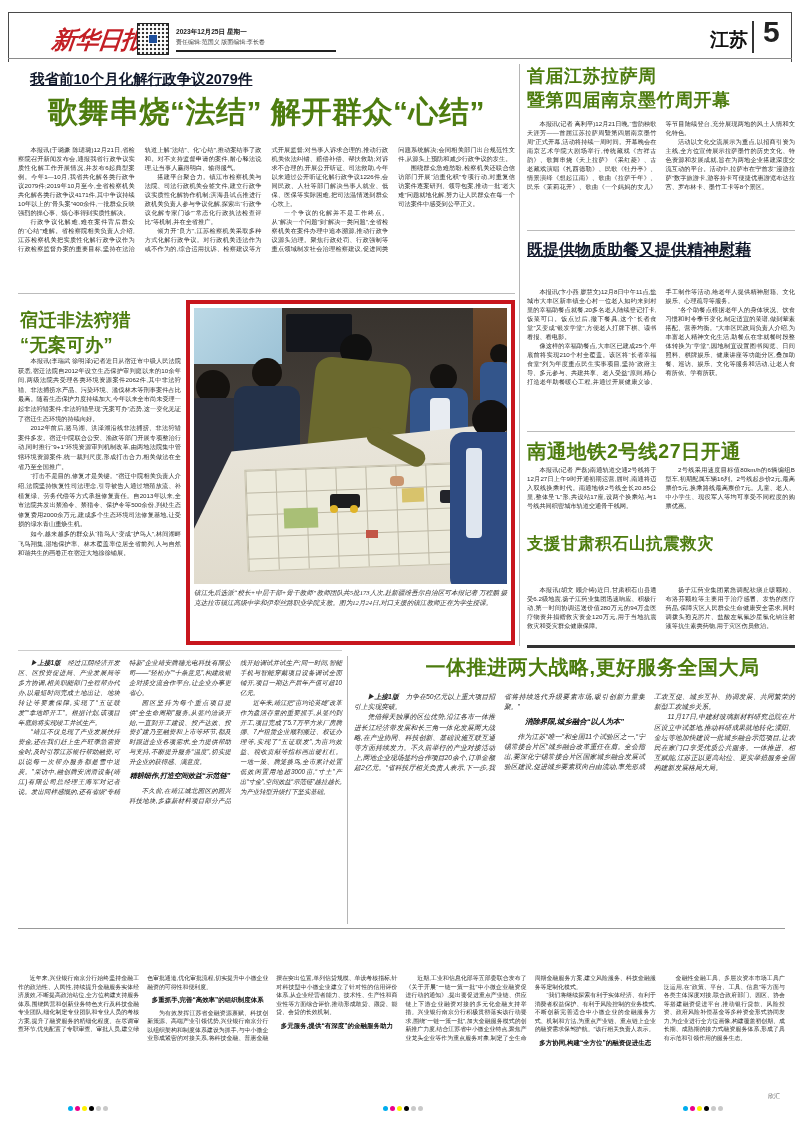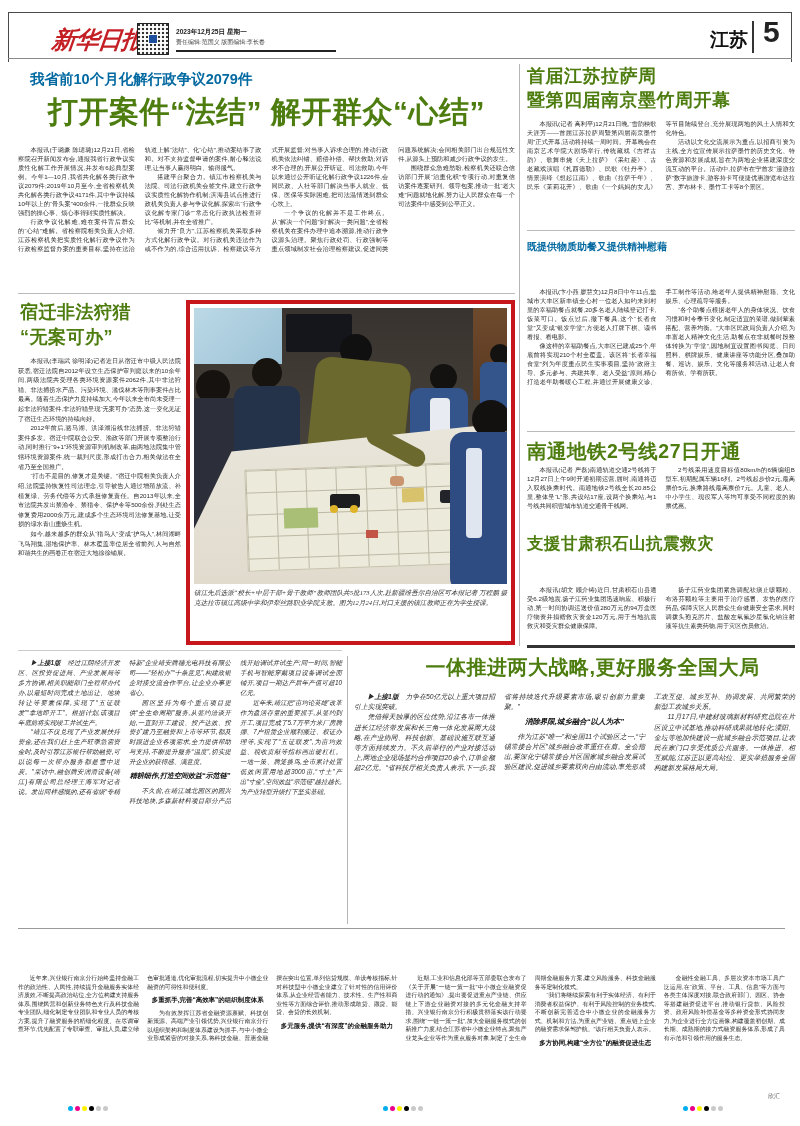--- a/index.html
+++ b/index.html
@@ -6,21 +6,21 @@
   #page{position:relative;width:800px;height:1126px;background:#ffffff;margin:0 auto;
         font-family:"Liberation Sans",sans-serif;color:#1a1a1a;overflow:hidden;}
   .abs{position:absolute;}
   .hline{background:#8a8a8a;height:1px;}
   .vline{background:#b5b5b5;width:1px;}
   .tiny{font-size:6.2px;line-height:1.45;text-align:justify;color:#2b2b2b;}
   .tiny p{margin:0;text-indent:2em;}
   .tiny p.sub{text-indent:0;font-weight:bold;text-align:center;font-size:1.1em;margin:4px 0;color:#111;}
   .leadtag{font-weight:bold;}
   .headline{font-weight:900;color:#4d7c0f;letter-spacing:0.5px;}
-  .kicker{font-weight:bold;color:#0369a1;}
+  .kicker{font-weight:bold;color:#0f172a;text-decoration:underline;}
   .cols2{column-count:2;column-gap:9px;column-fill:balance;}
   .cols3{column-count:3;column-gap:9px;column-fill:balance;font-style:italic;}
   .cols4{column-count:4;column-gap:10px;column-fill:balance;}
   .cols6{column-count:6;column-gap:8px;column-fill:balance;}
 
   
   #logo{font-family:"DejaVu Serif","Liberation Serif",serif;font-style:italic;font-weight:bold;
         color:#c31f25;font-size:24px;letter-spacing:-1px;transform:skewX(-6deg);}
   #qr{width:30px;height:30px;background:
       repeating-linear-gradient(0deg,#1b1b1b 0 2px,#f2f2f2 2px 4px),
@@ -54,32 +54,32 @@
     </div>
   <div class="abs" style="left:176px;top:28px;font-size:6.6px;font-weight:bold;color:#222">2023年12月25日 星期一</div>
   <div class="abs" style="left:176px;top:38px;font-size:6px;color:#444">责任编辑:范国义 版面编辑:李长春</div>
   <div class="abs" style="left:176px;top:50px;width:160px;height:2px;background:#222"></div>
   <div class="abs" style="left:710px;top:27px;font-size:19px;font-weight:900;color:#111">江苏</div>
   <div class="abs" style="left:752px;top:21px;width:1.5px;height:32px;background:#333"></div>
   <div class="abs" style="left:763px;top:15px;font-size:30px;font-weight:bold;color:#222">5</div>
   <div class="abs hline" style="left:8px;top:58px;width:784px;"></div>
 
   <div class="abs kicker" style="left:30px;top:70px;font-size:14.5px">我省前10个月化解行政争议2079件</div>
-  <div class="abs headline" style="left:18px;top:92px;width:497px;font-size:30px;text-align:center">打开案件“法结” 解开群众“心结”</div>
+  <div class="abs headline" style="left:18px;top:92px;width:497px;font-size:30px;text-align:center">歌舞串烧“法结” 解开群众“心结”</div>
   <div class="abs tiny cols4" style="left:18px;top:146px;width:497px;height:145px;">
     <p>本报讯(于璐豪 陈珺璐)12月21日,省检察院召开新闻发布会,通报我省行政争议实质性化解工作开展情况,并发布6起典型案例。今年1—10月,我省共化解各类行政争议2079件;2019年10月至今,全省检察机关共化解各类行政争议4171件,其中争议持续10年以上的“骨头案”400余件,一批群众反映强烈的操心事、烦心事得到实质性解决。</p>
     <p>行政争议化解难,难在案件背后群众的“心结”难解。省检察院相关负责人介绍,江苏检察机关把实质性化解行政争议作为行政检察监督办案的重要目标,坚持在法治轨道上解“法结”、化“心结”,推动案结事了政和。对不支持监督申请的案件,耐心释法说理,让当事人赢得明白、输得服气。</p>
     <p>搭建平台聚合力。镇江市检察机关与法院、司法行政机关会签文件,建立行政争议实质性化解协作机制;滨海县试点推进行政机关负责人参与争议化解,探索出“行政争议化解专家门诊”“常态化行政执法检查评比”等机制,并在全省推广。</p>
     <p>倾力开“良方”,江苏检察机关采取多种方式化解行政争议。对行政机关违法作为或不作为的,综合运用抗诉、检察建议等方式开展监督;对当事人诉求合理的,推动行政机关依法纠错、赔偿补偿、帮扶救助;对诉求不合理的,开展公开听证、司法救助,今年以来通过公开听证化解行政争议1226件,会同民政、人社等部门解决当事人就业、低保、医保等实际困难,把司法温情送到群众心坎上。</p>
     <p>一个争议的化解并不是工作终点。从“解决一个问题”到“解决一类问题”,全省检察机关在案件办理中追本溯源,推动行政争议源头治理。聚焦行政处罚、行政强制等重点领域制发社会治理检察建议,促进同类问题系统解决;会同相关部门出台规范性文件,从源头上预防和减少行政争议的发生。</p>
     <p>围绕群众急难愁盼,检察机关还联合信访部门开展“治重化积”专项行动,对重复信访案件逐案研判、领导包案,推动一批“老大难”问题就地化解,努力让人民群众在每一个司法案件中感受到公平正义。</p>
   </div>
   <div class="abs hline" style="left:18px;top:293px;width:497px;background:#bbb"></div>
 
-  <div class="abs headline" style="left:20px;top:300px;font-size:18px;line-height:1.4">
+  <div class="abs headline" style="left:20px;top:308px;font-size:18px;line-height:1.4">
     <div>宿迁非法狩猎</div>
     <div>“无案可办”</div>
   </div>
   <div class="abs tiny" style="left:18px;top:356px;width:163px;height:282px;line-height:1.55">
     <p>本报讯(李瑞武 徐明泽)记者近日从宿迁市中级人民法院获悉,宿迁法院自2012年设立生态保护审判庭以来的10余年间,两级法院共受理各类环境资源案件2062件,其中非法狩猎、非法捕捞水产品、污染环境、滥伐林木等刑事案件占比最高。随着生态保护力度持续加大,今年以来全市尚未受理一起非法狩猎案件,非法狩猎呈现“无案可办”态势,这一变化见证了宿迁生态环境的持续向好。</p>
     <p>2012年前后,骆马湖、洪泽湖沿线非法捕捞、非法狩猎案件多发。宿迁中院联合公安、渔政等部门开展专项整治行动,同时推行“9+1”环境资源审判机制改革,由两地法院集中管辖环境资源案件,统一裁判尺度,形成打击合力,相关做法在全省乃至全国推广。</p>
     <p>“打击不是目的,修复才是关键。”宿迁中院相关负责人介绍,法院坚持恢复性司法理念,引导被告人通过增殖放流、补植复绿、劳务代偿等方式承担修复责任。自2013年以来,全市法院共发出禁渔令、禁猎令、保护令等500余份,判处生态修复费用2000余万元,建成多个生态环境司法修复基地,让受损的绿水青山重焕生机。</p>
     <p>如今,越来越多的群众从“猎鸟人”变成“护鸟人”,林间湖畔飞鸟翔集,湿地保护率、林木覆盖率位居全省前列,人与自然和谐共生的画卷正在宿迁大地徐徐铺展。</p>
   </div>
 
@@ -150,21 +150,21 @@
   <div class="abs headline" style="left:527px;top:64px;font-size:18px;line-height:1.35">
     <div>首届江苏拉萨周</div>
     <div>暨第四届南京墨竹周开幕</div>
   </div>
   <div class="abs tiny cols2" style="left:527px;top:120px;width:268px;height:102px;">
     <p>本报讯(记者 高利平)12月21日晚,“雪韵秧歌天涯芳——首届江苏拉萨周暨第四届南京墨竹周”正式开幕,活动将持续一周时间。开幕晚会在南京艺术学院大剧场举行,传统藏戏《吉祥古韵》、歌舞串烧《天上拉萨》《采红菱》、古老藏戏演唱《扎西德勒》、民歌《牡丹亭》、情景演绎《想起江南》、歌曲《拉萨千年》、民乐《茉莉花开》、歌曲《一个妈妈的女儿》等节目陆续登台,充分展现两地的风土人情和文化特色。</p>
     <p>活动以文化交流展示为重点,以招商引资为主线,全方位宣传展示拉萨墨竹的历史文化、特色资源和发展成就,旨在为两地企业搭建深度交流互动的平台。活动中,拉萨市在宁首发“漫游拉萨”数字旅游卡,游客持卡可便捷优惠游览布达拉宫、罗布林卡、墨竹工卡等8个景区。</p>
   </div>
   <div class="abs hline" style="left:527px;top:230px;width:268px;background:#bbb"></div>
 
-  <div class="abs kicker" style="left:527px;top:240px;font-size:10px">既提供物质助餐又提供精神慰藉</div>
+  <div class="abs kicker" style="left:527px;top:240px;font-size:16px">既提供物质助餐又提供精神慰藉</div>
   <div class="abs tiny cols2" style="left:527px;top:288px;width:268px;height:138px;">
     <p>本报讯(卞小燕 廖慧文)12月8日中午11点,盐城市大丰区新丰镇全心村一位老人如约来到村里的幸福助餐点就餐,20多名老人陆续登记打卡,饭菜可口。饭点过后,撤下餐具,这个“长者食堂”又变成“银发学堂”,方便老人打牌下棋、读书看报、看电影。</p>
     <p>像这样的幸福助餐点,大丰区已建成25个,年底前将实现210个村全覆盖。该区将“长者幸福食堂”列为年度重点民生实事项目,坚持“政府主导、多元参与、共建共享、老人受益”原则,精心打造老年助餐暖心工程,并通过开展健康义诊、手工制作等活动,给老年人提供精神慰藉、文化娱乐、心理疏导等服务。</p>
     <p>“各个助餐点根据老年人的身体状况、饮食习惯和时令季节变化,制定适宜的菜谱,做到荤素搭配、营养均衡。”大丰区民政局负责人介绍,为丰富老人精神文化生活,助餐点在非就餐时段整体转换为“学堂”,因地制宜设置图书阅览、日间照料、棋牌娱乐、健康讲座等功能分区,叠加助餐、巡访、娱乐、文化等服务和活动,让老人食有所依、学有所获。</p>
   </div>
   <div class="abs hline" style="left:527px;top:431px;width:268px;background:#bbb"></div>
 
   <div class="abs headline" style="left:527px;top:438px;font-size:19.5px">南通地铁2号线27日开通</div>
   <div class="abs tiny cols2" style="left:527px;top:466px;width:268px;height:58px;">
     <p>本报讯(记者 严磊)南通轨道交通2号线将于12月27日上午9时开通初期运营,届时,南通将迈入双线换乘时代。南通地铁2号线全长20.85公里,整体呈“L”形,共设站17座,设两个换乘站,与1号线共同织密城市轨道交通骨干线网。</p>

